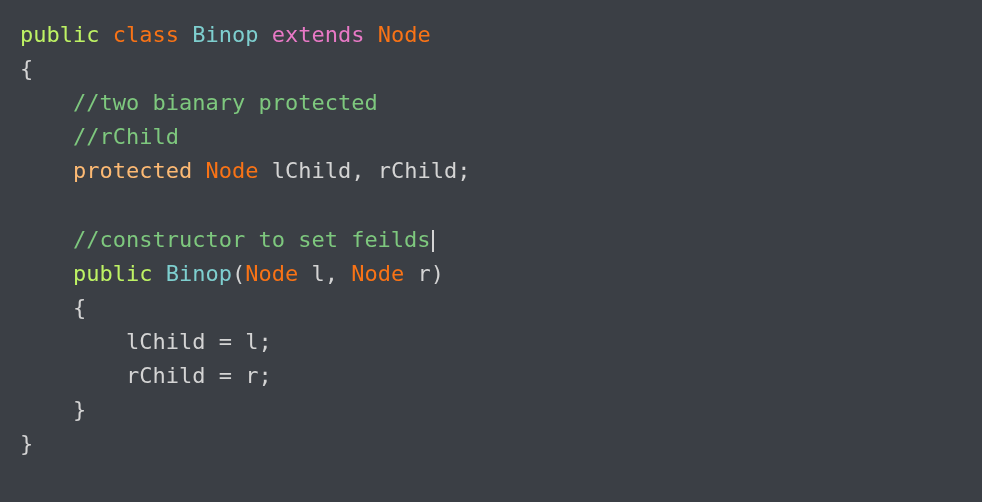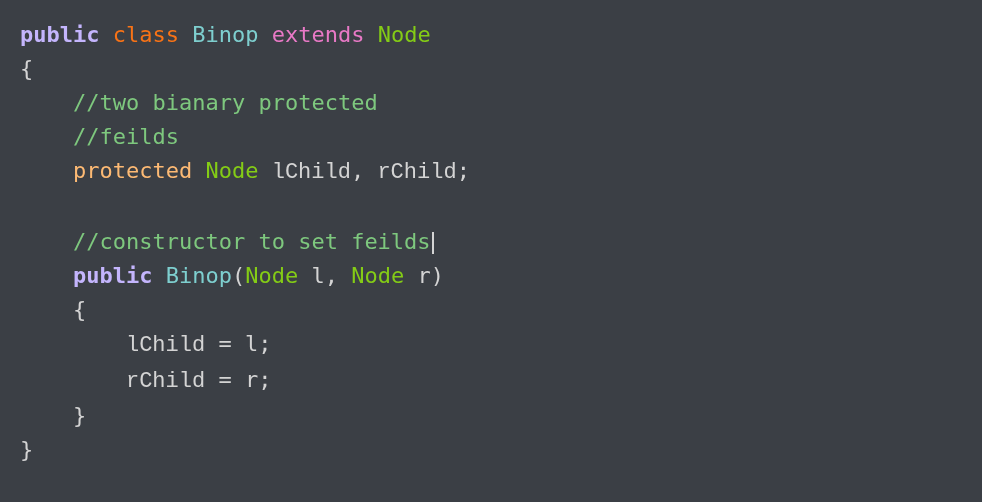--- a/index.html
+++ b/index.html
@@ -17,22 +17,21 @@
       line-height: 1.55;
       padding: 18px 20px;
       overflow: hidden;
     }
 
     .code-block {
       color: #d4d4d4;
     }
 
     .kw-public {
-      color: #c4b5fd;
-      font-weight: bold;
+      color: #bef264;
     }
 
     .kw-class {
       color: #f97316;
     }
 
     .kw-extends {
       color: #e879c6;
       text-align: right;
     }
@@ -43,26 +42,25 @@
 
     .class-name {
       color: #7ecfcf;
     }
 
     .comment {
       color: #7ec87e;
     }
 
     .type-name {
-      color: #84cc16;
+      color: #f97316;
     }
 
     .var-name {
       color: #d4d4d4;
-      font-family: Liberation Mono, monospace;
     }
 
     .punctuation {
       color: #d4d4d4;
     }
 
     .param {
       color: #d4d4d4;
     }
 
@@ -83,21 +81,21 @@
       white-space: pre;
     }
   </style>
 </head>
 <body>
 
 <div class="code-block">
   <pre><span><span class="kw-public">public</span> <span class="kw-class">class</span> <span class="class-name">Binop</span> <span class="kw-extends">extends</span> <span class="type-name">Node</span></span>
 <span><span class="punctuation">{</span></span>
 <span>    <span class="comment">//two bianary protected</span></span>
-<span>    <span class="comment">//feilds</span></span>
+<span>    <span class="comment">//rChild</span></span>
 <span>    <span class="kw-protected">protected</span> <span class="type-name">Node</span> <span class="var-name">lChild</span><span class="punctuation">,</span> <span class="var-name">rChild</span><span class="punctuation">;</span></span>
 
 <span>    <span class="comment">//constructor to set feilds<span class="cursor"></span></span></span>
 <span>    <span class="kw-public">public</span> <span class="method-name">Binop</span><span class="punctuation">(</span><span class="type-name">Node</span> <span class="param">l</span><span class="punctuation">,</span> <span class="type-name">Node</span> <span class="param">r</span><span class="punctuation">)</span></span>
 <span>    <span class="punctuation">{</span></span>
 <span>        <span class="var-name">lChild</span> <span class="punctuation">=</span> <span class="param">l</span><span class="punctuation">;</span></span>
 <span>        <span class="var-name">rChild</span> <span class="punctuation">=</span> <span class="param">r</span><span class="punctuation">;</span></span>
 <span>    <span class="punctuation">}</span></span>
 <span><span class="punctuation">}</span></span></pre>
 </div>

